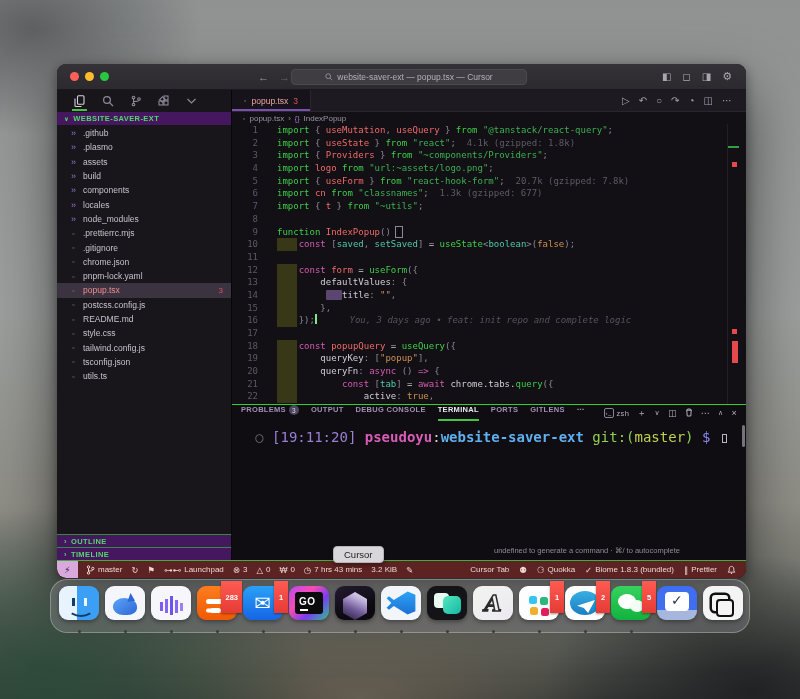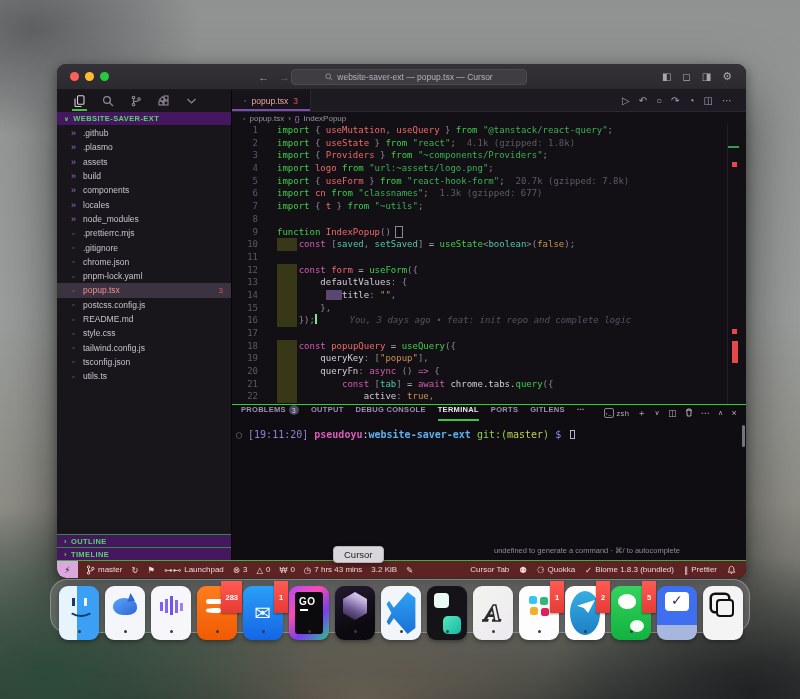--- a/index.html
+++ b/index.html
@@ -77,21 +77,21 @@
   .panel{position:absolute;top:314px;left:0;right:0;bottom:0;background:#0f0d12;border-top:1px solid #2fd12f;}
   .ptabs{height:16px;display:flex;align-items:center;gap:12px;padding:0 9px;font-size:7.5px;
     color:#a18fb8;letter-spacing:.3px;font-weight:bold;}
   .ptab{display:flex;align-items:flex-start;gap:3px;height:100%;}
   .ptab.active{color:#ece7f1;box-shadow:inset 0 -2px 0 #3fc53f;}
   .pbadge{background:#4e4660;border-radius:50%;width:10px;height:10px;font-size:6.5px;display:inline-flex;
     align-items:center;justify-content:center;color:#ddd;font-weight:normal;}
   .pt-right{margin-left:auto;display:flex;gap:8px;align-items:center;color:#b3abbe;font-size:9px;font-weight:normal;}
   .shellbox{display:flex;align-items:flex-end;gap:3px;font-size:7.5px;}
   .shellbox .sic{border:1px solid #8a8296;border-radius:2px;font-size:6px;padding:0 1px;line-height:8px;}
-  .pterm{padding:8px 0 0 4px;font-family:"DejaVu Sans Mono","Liberation Mono",monospace;font-size:10px;color:#cfc8d4;}
+  .pterm{padding:8px 0 0 4px;font-family:"DejaVu Sans Mono","Liberation Mono",monospace;font-size:14px;color:#cfc8d4;text-align:center;}
   .t-deco{color:#6a6a6a;}.t-time{color:#9a7fd6;}.t-user{color:#d85cb8;font-weight:bold;}
   .t-plain{color:#d8d2dc;}.t-dir{color:#5fb0f0;font-weight:bold;}.t-git{color:#8fd14f;}
   .t-branch{color:#c3d24e;}.t-dollar{color:#8a8af2;}
   .t-block{display:inline-block;width:5px;height:9px;border:1px solid #b9b2c2;vertical-align:-1px;margin-left:3px;}
   .phint{position:absolute;bottom:5px;left:262px;font-size:7.5px;color:#8f8a96;}
   .term-scroll{position:absolute;right:1px;top:20px;width:3px;height:22px;background:rgba(205,200,215,.55);border-radius:2px;}
   
   .statusbar{position:absolute;bottom:0;height:18px;left:0;right:0;background:#5d2222;
     border-top:1px solid #3fae3f;display:flex;align-items:center;font-size:8px;color:#ecd6d6;}
   .sb-chip{background:#d9a9dd;color:#341434;height:100%;width:21px;display:flex;align-items:center;
@@ -103,21 +103,21 @@
   .sitem svg{display:block;}
   
   .tooltip{position:absolute;left:333px;top:546px;height:17px;padding:0 10px;background:#d8d6da;
     border:1px solid #b6b4b8;border-radius:4px;color:#222;font-size:9.5px;display:flex;align-items:center;
     box-shadow:0 2px 5px rgba(0,0,0,.4);z-index:30;}
   
   .dock{position:absolute;left:50px;top:579px;width:700px;height:54px;border-radius:17px;
     background:rgba(128,128,134,.45);border:1px solid rgba(255,255,255,.28);
     display:flex;align-items:center;gap:6px;padding:0 8px;z-index:20;}
   .dk{position:relative;width:40px;height:40px;}
-  .tile{position:relative;width:40px;height:54px;border-radius:9px;overflow:hidden;
+  .tile{position:relative;width:40px;height:34px;border-radius:9px;overflow:hidden;
     box-shadow:0 2px 4px rgba(0,0,0,.35);}
   .dbadge{position:absolute;top:-5px;right:-5px;min-width:14px;height:32px;padding:0 4px;border-radius:0;
     background:linear-gradient(#ff5b52,#e53b35);color:#fff;font-size:7.5px;font-weight:bold;
     display:flex;align-items:center;justify-content:center;box-shadow:0 1px 2px rgba(0,0,0,.4);z-index:2;}
   .ddot{position:absolute;bottom:-7px;left:50%;margin-left:-1.5px;width:3px;height:3px;border-radius:50%;background:#3b3b3b;}
   
   .tile-finder{background:linear-gradient(90deg,#e8f4fd 0 46%,#3ba0f5 46% 100%);}
   .tile-finder::before{content:"";position:absolute;left:13px;top:12px;width:2.5px;height:8px;background:#123e63;
     box-shadow:12px 0 0 #eef7ff;}
   .tile-finder::after{content:"";position:absolute;left:9px;top:14px;width:22px;height:13px;border:2.5px solid #123e63;

